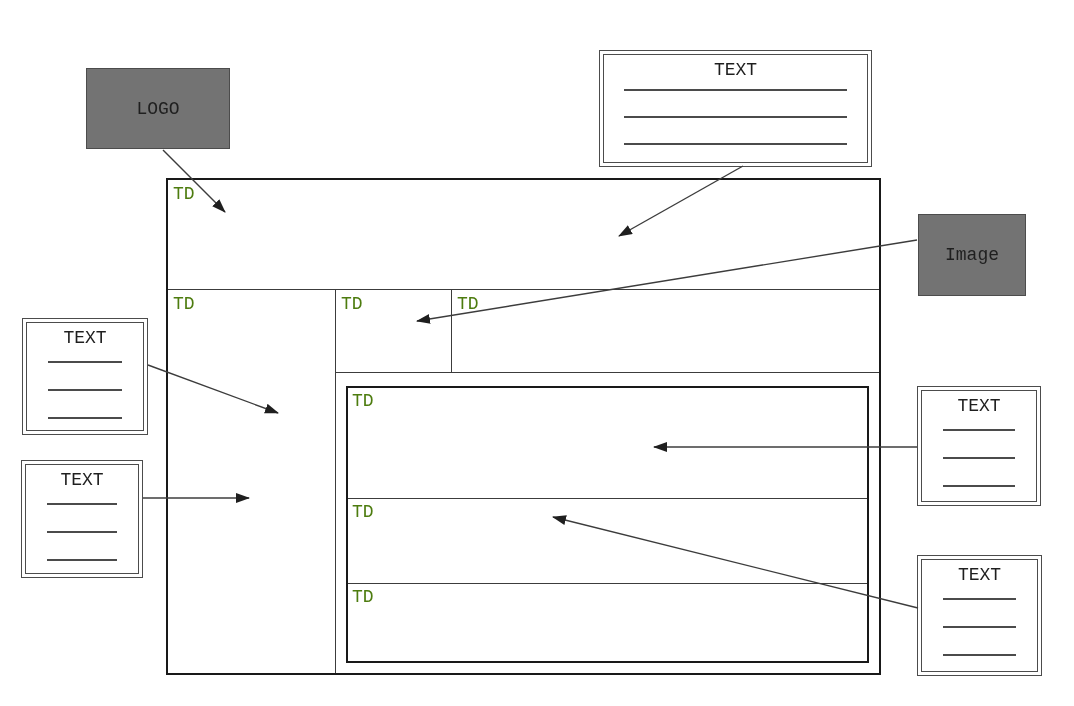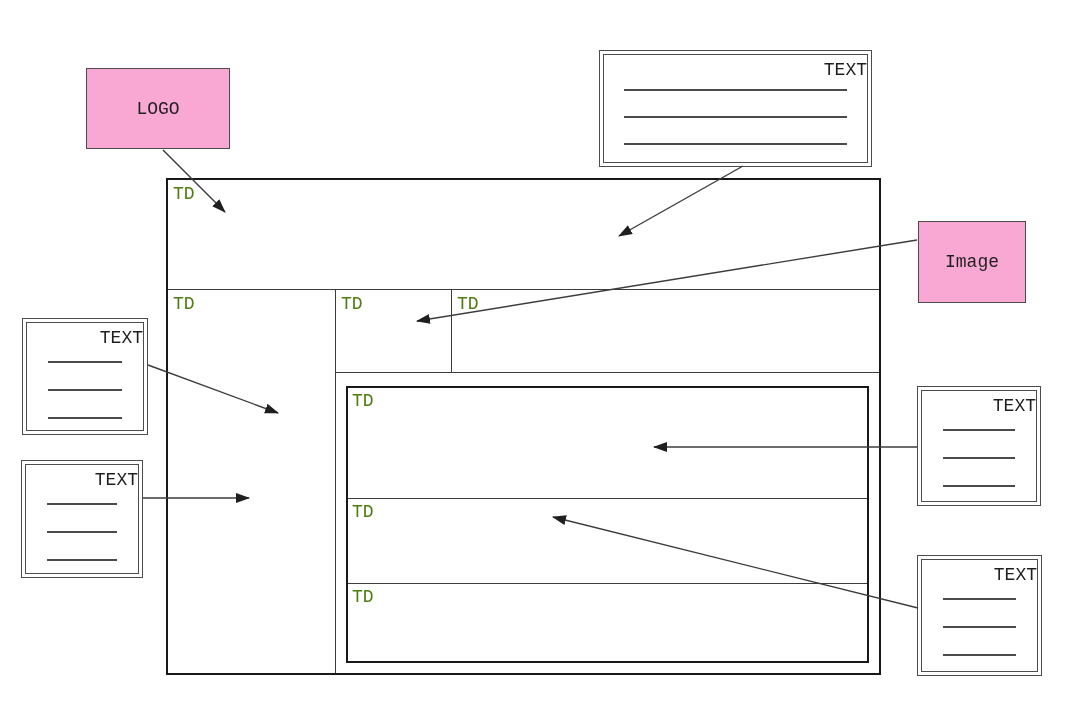--- a/index.html
+++ b/index.html
@@ -20,27 +20,27 @@
   .right-cell { left:452px; top:290px; width:427px; height:83px; border-bottom:1.4px solid #3c3c3c; }
 
   .nested { left:346px; top:386px; width:523px; height:277px; border:2.4px solid #191919; display:flex; flex-direction:column; }
   .nrow { border-bottom:1.4px solid #3c3c3c; font-size:18px; line-height:1; }
   .nrow .td-label { padding:4px 0 0 4px; }
   .nrow-1 { height:110px; }
   .nrow-2 { height:84px; }
   .nrow-3 { flex:1; border-bottom:none; }
 
   
-  .sbox { background:#f9a8d4; border:1.6px solid #4c4c4c; display:flex; align-items:center; justify-content:center; font-size:18px; color:#1f1f1f; }
+  .sbox { background:#737373; border:1.6px solid #4c4c4c; display:flex; align-items:center; justify-content:center; font-size:18px; color:#1f1f1f; }
   .logo-box { left:86px; top:68px; width:144px; height:81px; }
-  .image-box { left:918px; top:221px; width:108px; height:82px; }
+  .image-box { left:918px; top:214px; width:108px; height:82px; }
 
   .dbox { background:#ffffff; border:1.6px solid #4c4c4c; padding:3px; }
   .dbox .inner { width:100%; height:100%; box-sizing:border-box; border:1.6px solid #4c4c4c; }
-  .dbox .title { text-align:right; font-size:18px; line-height:1; padding-top:6px; color:#1f1f1f; }
+  .dbox .title { text-align:center; font-size:18px; line-height:1; padding-top:6px; color:#1f1f1f; }
   .dbox .rule { border-top:2px solid #4b4b4b; margin:26px auto 0; }
   .dbox .title + .rule { margin-top:12px; }
 
   .c-top { left:599px; top:50px; width:273px; height:117px; }
   .c-top .rule { width:85%; margin-top:25px; }
   .c-top .title + .rule { margin-top:10px; }
 
   .c-left1 { left:22px; top:318px; width:126px; height:117px; }
   .c-left2 { left:21px; top:460px; width:122px; height:118px; }
   .c-right1 { left:917px; top:386px; width:124px; height:120px; }

